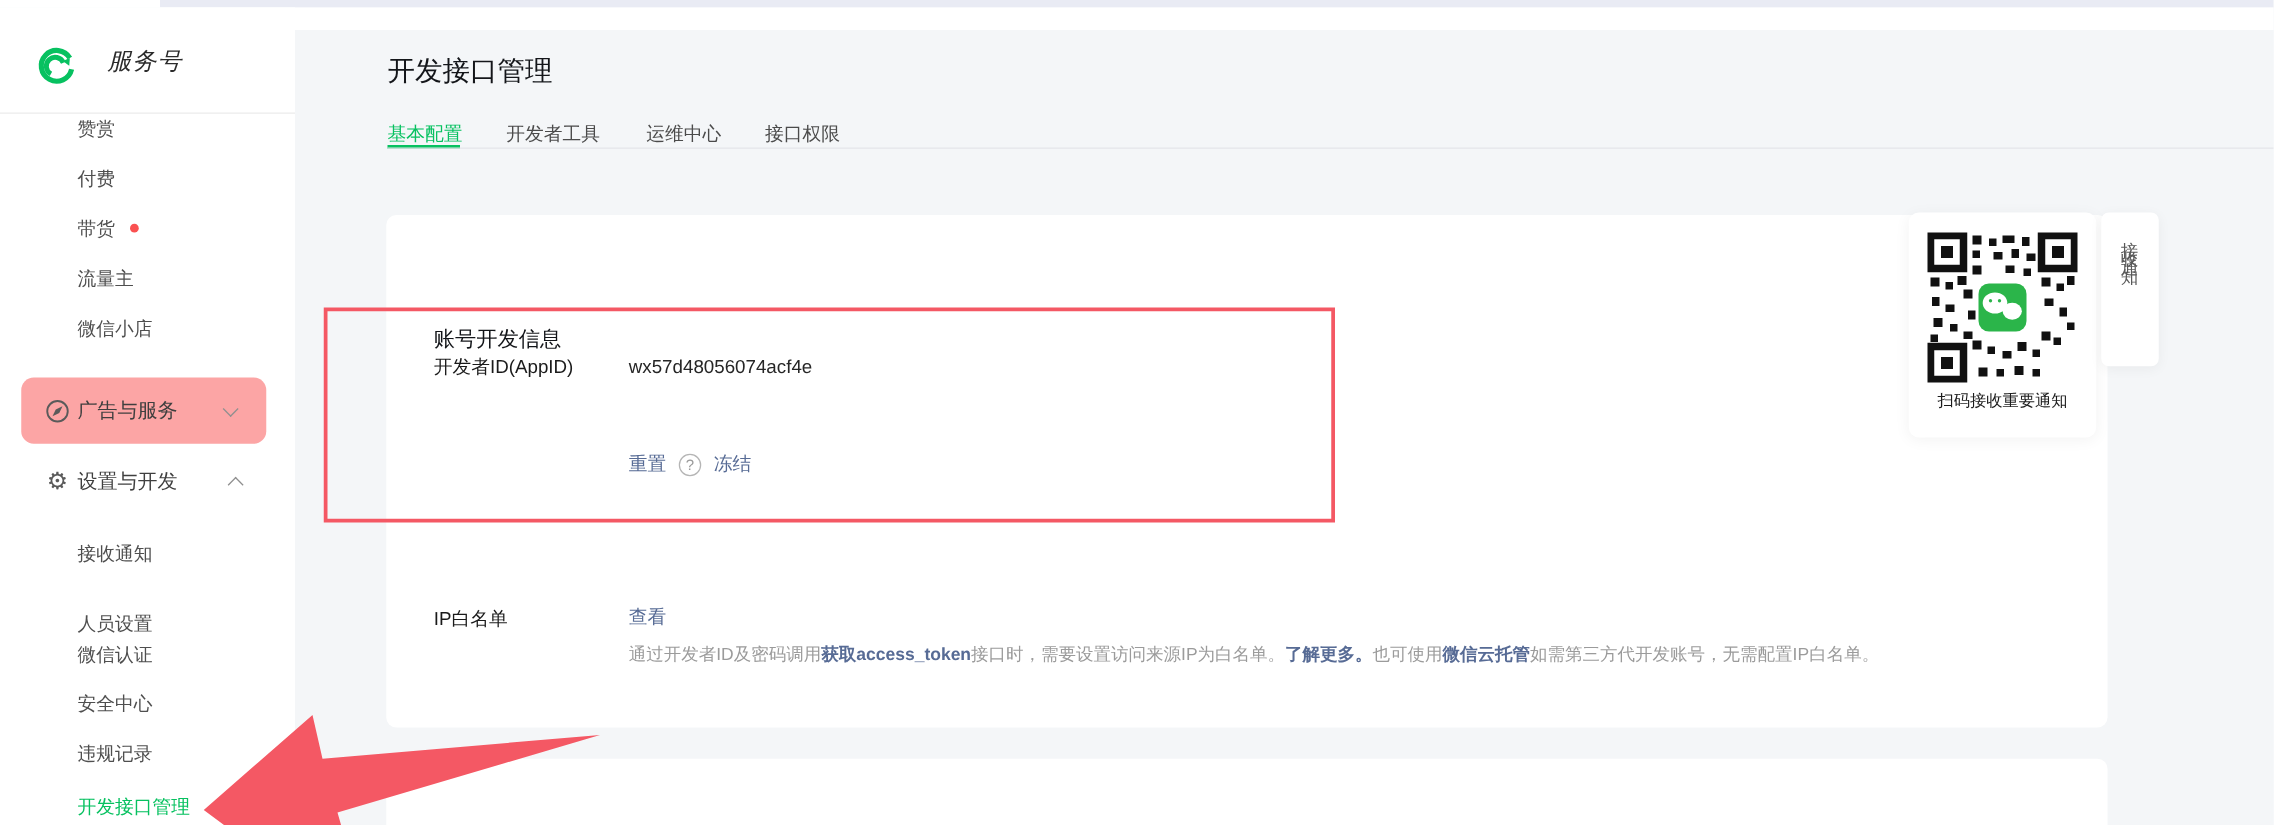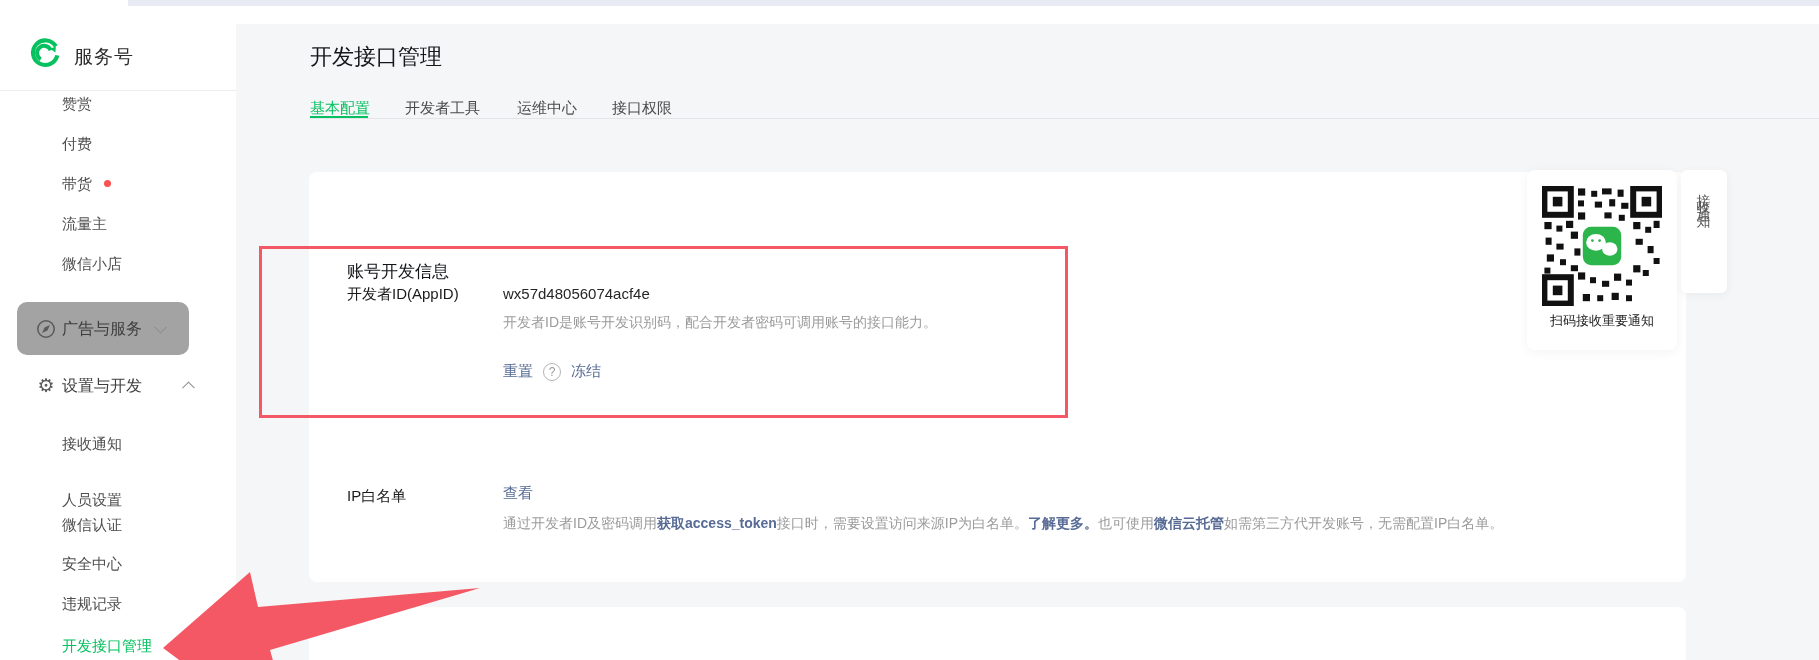--- a/index.html
+++ b/index.html
@@ -8,26 +8,26 @@
   }
   *{box-sizing:border-box;margin:0;padding:0;font-family:"Liberation Sans","DejaVu Sans",sans-serif;}
   html,body{width:1819px;height:660px;overflow:hidden;background:#fff;}
   #app{position:relative;width:1819px;height:660px;background:var(--bg);overflow:hidden;}
   
   .topstrip{position:absolute;left:0;top:0;width:1819px;height:6px;background:#e9ebf4;}
   .topstrip-white{position:absolute;left:0;top:0;width:128px;height:6px;background:#ffffff;}
   .whiteband{position:absolute;left:0;top:6px;width:1819px;height:18px;background:#ffffff;}
   
   .sidebar{position:absolute;left:0;top:6px;width:236px;height:654px;background:#ffffff;}
-  .brand{position:absolute;left:28px;top:30px;display:flex;align-items:flex-end;gap:12px;}
+  .brand{position:absolute;left:28px;top:30px;display:flex;align-items:flex-start;gap:24px;font-style:italic;}
   .brand-name{font-size:19px;color:#2b2b2b;letter-spacing:1px;}
   .sdivider{position:absolute;left:0;top:84px;width:236px;height:1px;background:#ececec;}
   .sitem{position:absolute;left:62px;height:20px;line-height:20px;font-size:15px;color:var(--side);cursor:pointer;}
   .reddot{display:inline-block;width:7px;height:7px;border-radius:50%;background:#fa5151;margin-left:12px;vertical-align:2px;}
-  .pill{position:absolute;left:17px;top:296px;width:172px;height:53px;background:#a3a3a3;border-radius:10px;}
+  .pill{position:absolute;left:17px;top:296px;width:196px;height:53px;background:#fca5a5;border-radius:10px;}
   .grow{position:absolute;left:17px;top:354px;width:200px;height:52px;}
   .grow-inner{position:relative;width:100%;height:100%;}
   .gicon{position:absolute;left:19px;top:50%;transform:translateY(-50%);width:20px;height:20px;color:#5a5a5a;font-size:19px;line-height:20px;text-align:center;}
   .glabel{position:absolute;left:45px;top:50%;transform:translateY(-50%);font-size:16px;color:#3f3f3f;}
   .chev{position:absolute;right:24px;top:50%;width:9px;height:9px;border-right:1.6px solid #8f8f8f;border-bottom:1.6px solid #8f8f8f;}
   .chev.down{transform:translateY(-70%) rotate(45deg);}
   .chev.up{transform:translateY(-30%) rotate(-135deg);}
   .sub{position:absolute;left:62px;height:20px;line-height:20px;font-size:15px;color:var(--side);cursor:pointer;}
   .sub.active{color:var(--accent);}
   
@@ -118,21 +118,20 @@
     <div class="tab" style="left:281px">运维中心</div>
     <div class="tab" style="left:376px">接口权限</div>
     <div class="tab-underline"></div>
     <div class="tabline"></div>
 
     <section class="card card1">
       <h2 class="sec-title">账号开发信息</h2>
 
       <div class="flabel" style="top:110px">开发者ID(AppID)</div>
       <div class="fvalue" style="top:112px">wx57d48056074acf4e</div>
-      <div class="fdesc" style="top:137px">开发者ID是账号开发识别码，配合开发者密码可调用账号的接口能力。</div>
 
       <div class="actions" style="top:190px">
         <span class="lnk">重置</span>
         <span class="help">?</span>
         <span class="lnk">冻结</span>
       </div>
 
       <div class="flabel" style="top:312px">IP白名单</div>
       <div class="actions" style="top:312px">
         <span class="lnk">查看</span>

